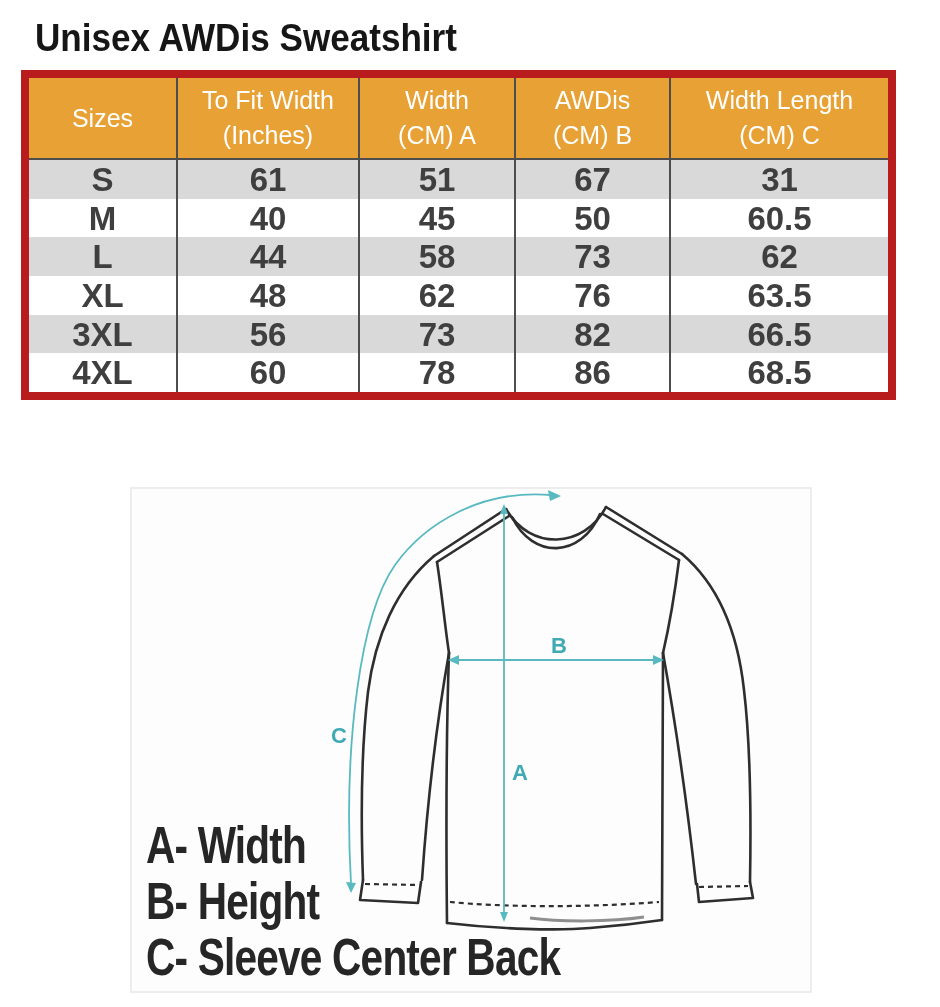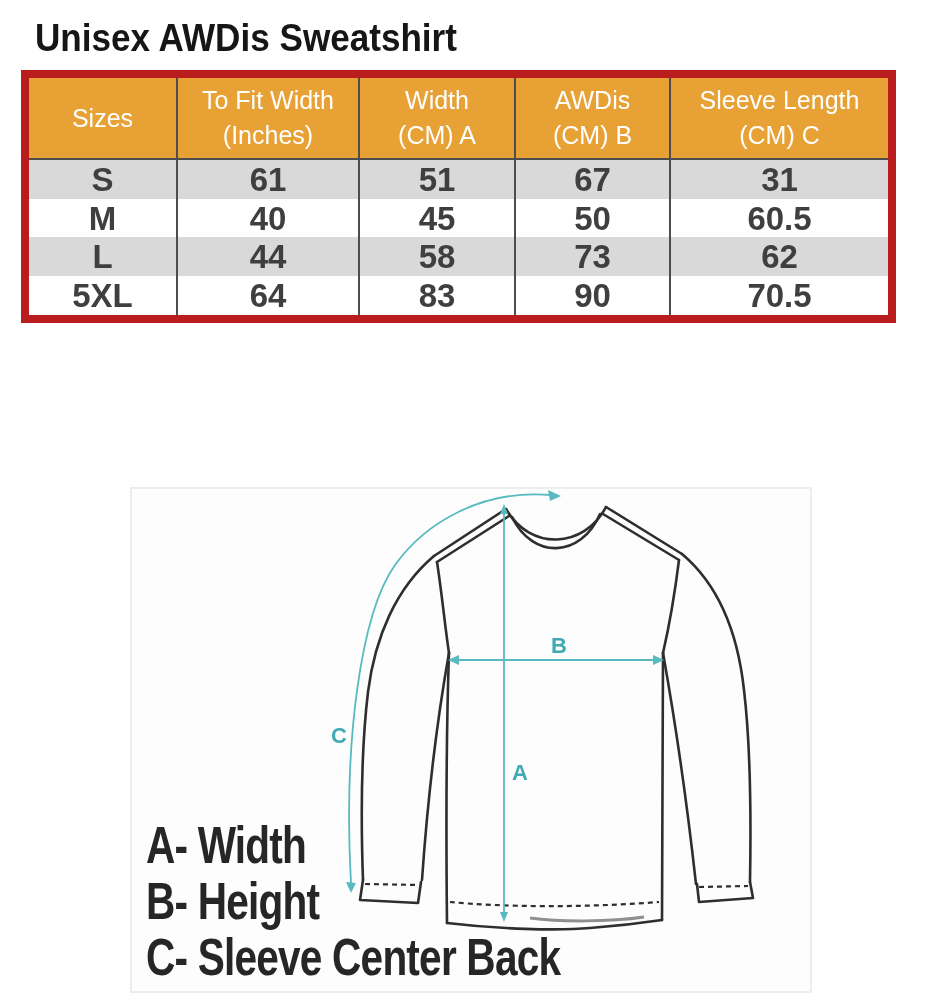--- a/index.html
+++ b/index.html
@@ -81,21 +81,21 @@
           </div>
         </th>
       <th>
           <div class="th-wrap">
             <span>AWDis</span>
             <span>(CM) B</span>
           </div>
         </th>
       <th>
           <div class="th-wrap">
-            <span>Sleeve Length</span>
+            <span>Width Length</span>
             <span>(CM) C</span>
           </div>
         </th>
     </tr>
   </thead>
   <tbody>
     <tr>
       <td>S</td>
       <td>61</td>
       <td>51</td>
@@ -110,25 +110,39 @@
       <td>60.5</td>
     </tr>
     <tr>
       <td>L</td>
       <td>44</td>
       <td>58</td>
       <td>73</td>
       <td>62</td>
     </tr>
     <tr>
-      <td>5XL</td>
-      <td>64</td>
-      <td>83</td>
-      <td>90</td>
-      <td>70.5</td>
+      <td>XL</td>
+      <td>48</td>
+      <td>62</td>
+      <td>76</td>
+      <td>63.5</td>
+    </tr>
+    <tr>
+      <td>3XL</td>
+      <td>56</td>
+      <td>73</td>
+      <td>82</td>
+      <td>66.5</td>
+    </tr>
+    <tr>
+      <td>4XL</td>
+      <td>60</td>
+      <td>78</td>
+      <td>86</td>
+      <td>68.5</td>
     </tr>
   </tbody>
 </table>
 
 <div class="diagram-panel">
   <svg width="682" height="506" viewBox="0 0 682 506">
 
     <g stroke="#2e2e2e" stroke-width="2.6" fill="none" stroke-linecap="round" stroke-linejoin="round">
       <path d="M374,20 C398,62 452,60 474,18"></path>
       <path d="M380,28 C401,71 449,69 468,25"></path>

